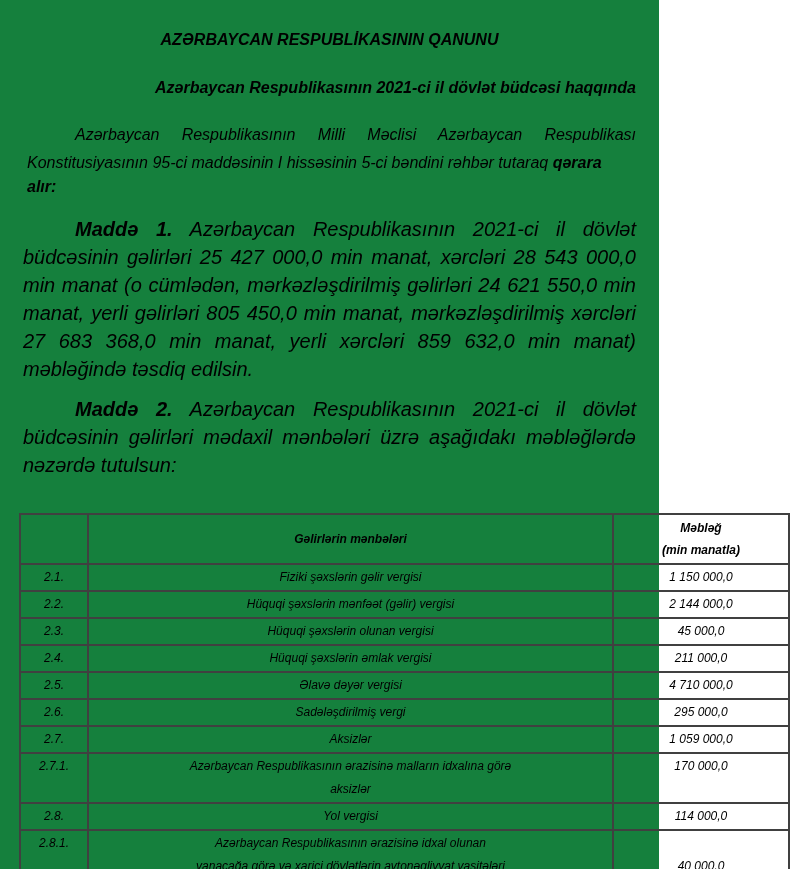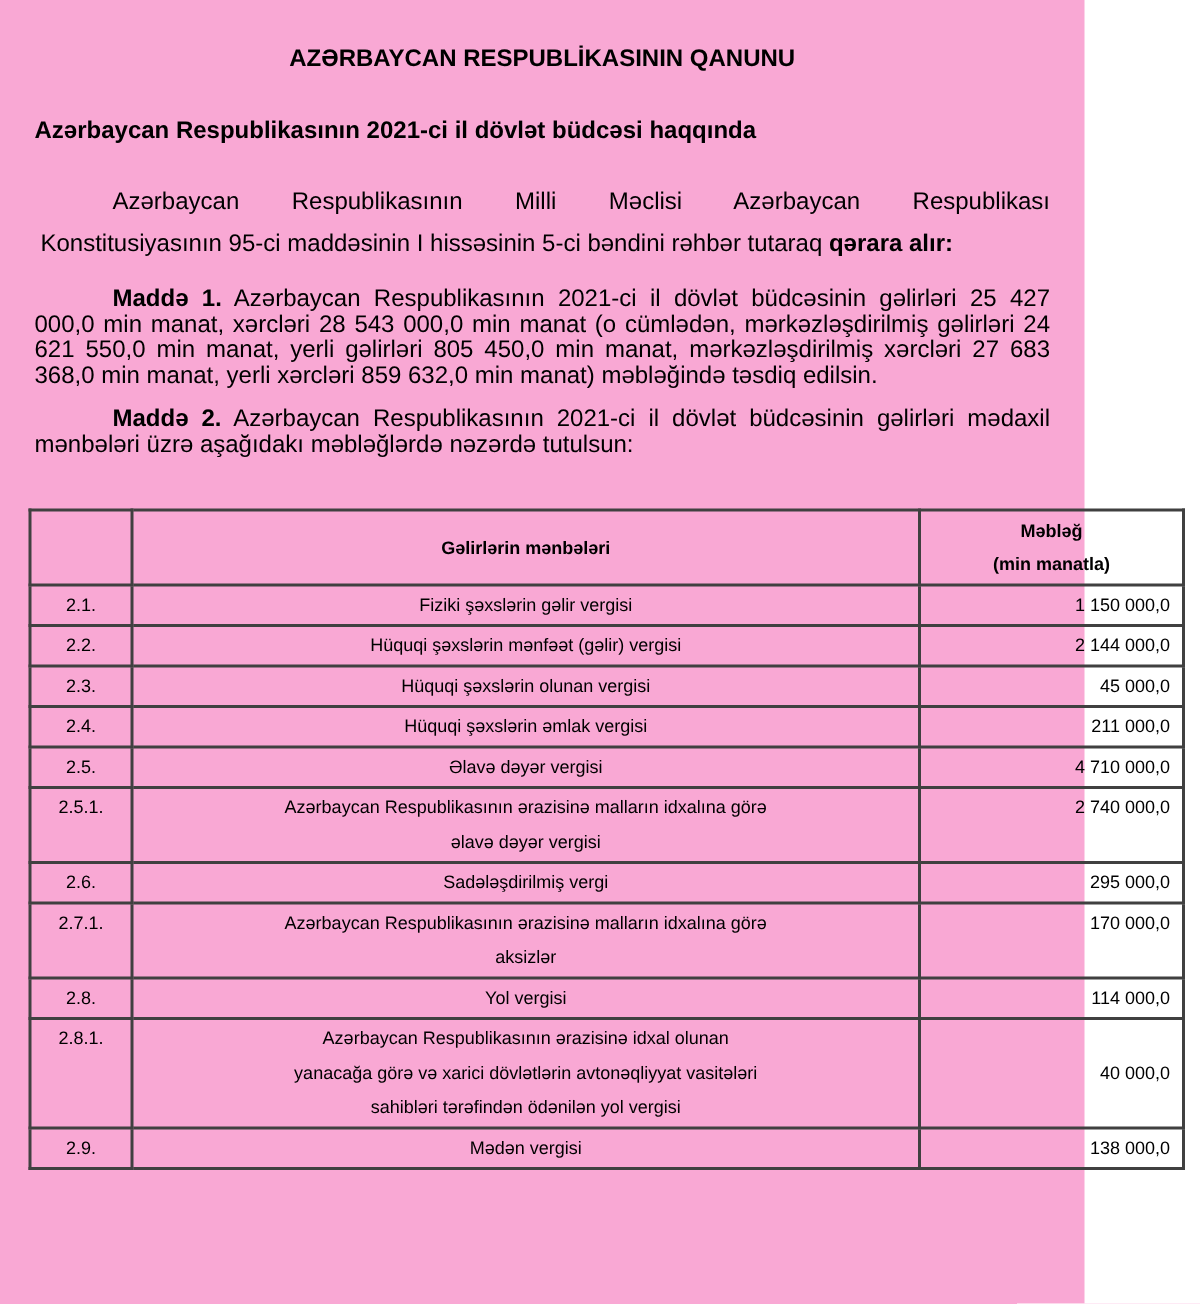--- a/index.html
+++ b/index.html
@@ -9,34 +9,35 @@
   }
   body {
     width: 800px;
     height: 869px;
     overflow: hidden;
     font-family: "Liberation Sans", sans-serif;
     color: #000000;
   }
   .page {
     box-sizing: border-box;
-    width: 723px;
+    width: 659px;
     height: 869px;
     padding: 30px 23px 0 23px;
-    background: #f9a8d4;
+    background: #15803d;
+    font-style: italic;
   }
   .doc-title {
     text-align: center;
     font-weight: bold;
     font-size: 16px;
     line-height: 20px;
     margin: 0;
   }
   .doc-subtitle {
-    text-align: left;
+    text-align: right;
     font-weight: bold;
     font-size: 16px;
     line-height: 20px;
     margin: 28px 0 0 0;
   }
   .intro-line1 {
     margin: 25px 0 0 0;
     font-size: 16px;
     line-height: 24px;
     text-indent: 52px;
@@ -44,22 +45,22 @@
     text-align-last: justify;
     white-space: nowrap;
   }
   .intro-line2 {
     margin: 4px;
     font-size: 16px;
     line-height: 24px;
   }
   .article {
     margin: 16px 0 0 0;
-    font-size: 16px;
-    line-height: 17px;
+    font-size: 20px;
+    line-height: 28px;
     text-indent: 52px;
     text-align: justify;
   }
   .article.second {
     margin-top: 12px;
   }
   .b { font-weight: bold; }
   table.revenue {
     border-collapse: collapse;
     table-layout: fixed;
@@ -87,21 +88,21 @@
   td.num {
     text-align: center;
     padding: 1px 2px;
     margin-left: 36px;
   }
   td.src {
     white-space: pre-line;
     text-align: center;
   }
   td.amt {
-    text-align: right;
+    text-align: center;
   }
 </style>
 </head>
 <body>
 
 <div class="page">
 
   <h1 class="doc-title">AZƏRBAYCAN RESPUBLİKASININ QANUNU</h1>
 
   <h2 class="doc-subtitle">Azərbaycan Respublikasının 2021-ci il dövlət büdcəsi haqqında</h2>
@@ -152,33 +153,32 @@
     <td class="src">Hüquqi şəxslərin əmlak vergisi</td>
     <td class="amt">211 000,0</td>
   </tr>
 
   <tr>
     <td class="num">2.5.</td>
     <td class="src">Əlavə dəyər vergisi</td>
     <td class="amt">4 710 000,0</td>
   </tr>
 
-  <tr>
-    <td class="num">2.5.1.</td>
-    <td class="src">Azərbaycan Respublikasının ərazisinə malların idxalına görə
-əlavə dəyər vergisi</td>
-    <td class="amt" style="vertical-align: top;">2 740 000,0</td>
-  </tr>
 
   <tr>
     <td class="num">2.6.</td>
     <td class="src">Sadələşdirilmiş vergi</td>
     <td class="amt">295 000,0</td>
   </tr>
 
+  <tr>
+    <td class="num">2.7.</td>
+    <td class="src">Aksizlər</td>
+    <td class="amt">1 059 000,0</td>
+  </tr>
 
   <tr>
     <td class="num">2.7.1.</td>
     <td class="src">Azərbaycan Respublikasının ərazisinə malların idxalına görə
 aksizlər</td>
     <td class="amt" style="vertical-align: top;">170 000,0</td>
   </tr>
 
   <tr>
     <td class="num">2.8.</td>

